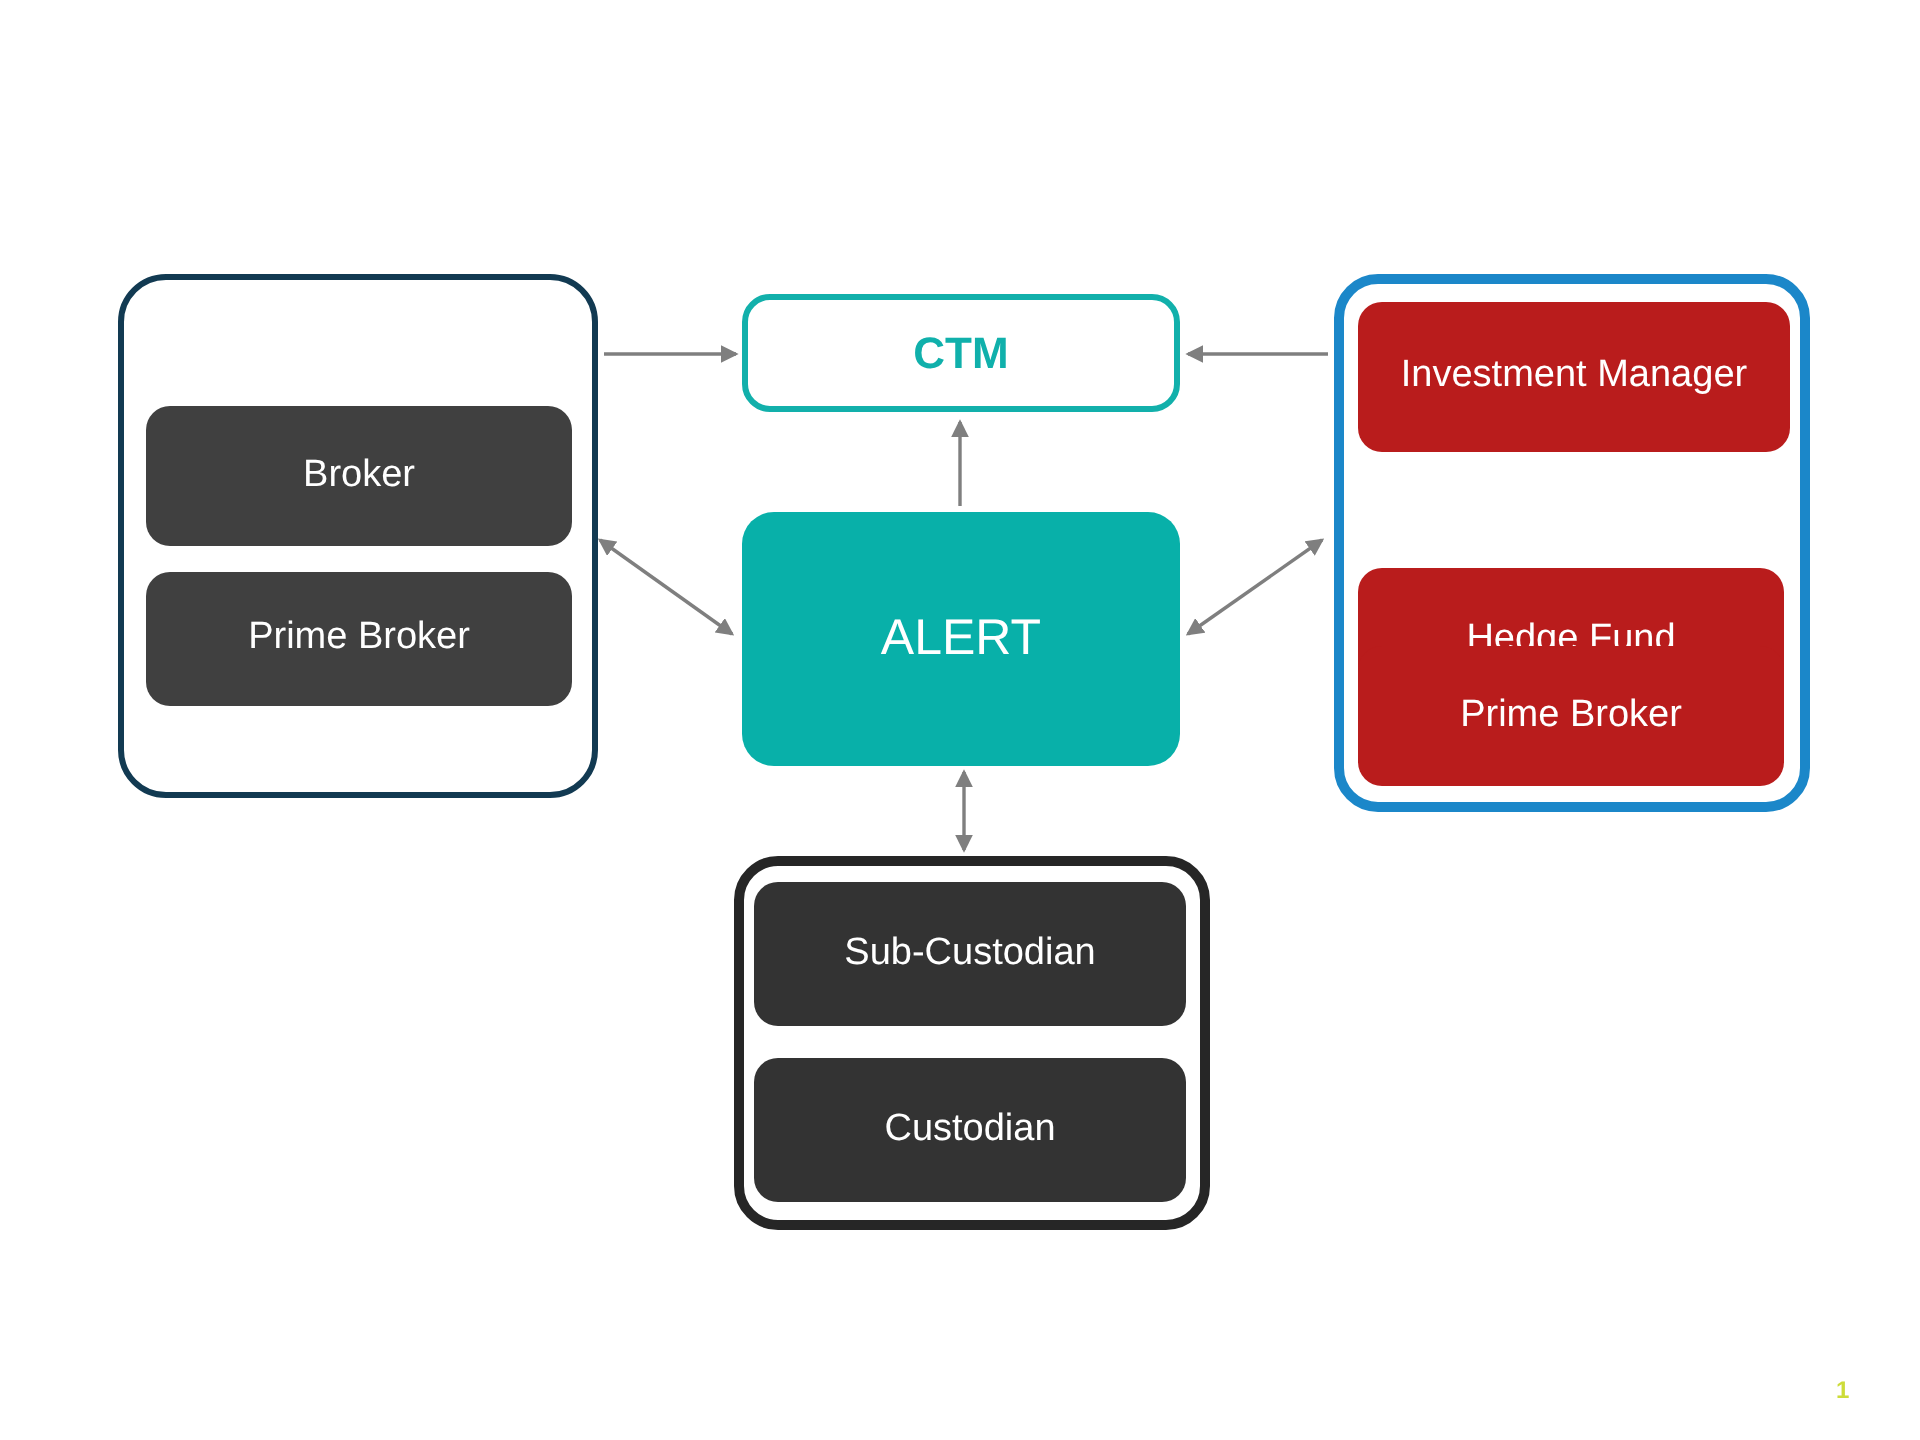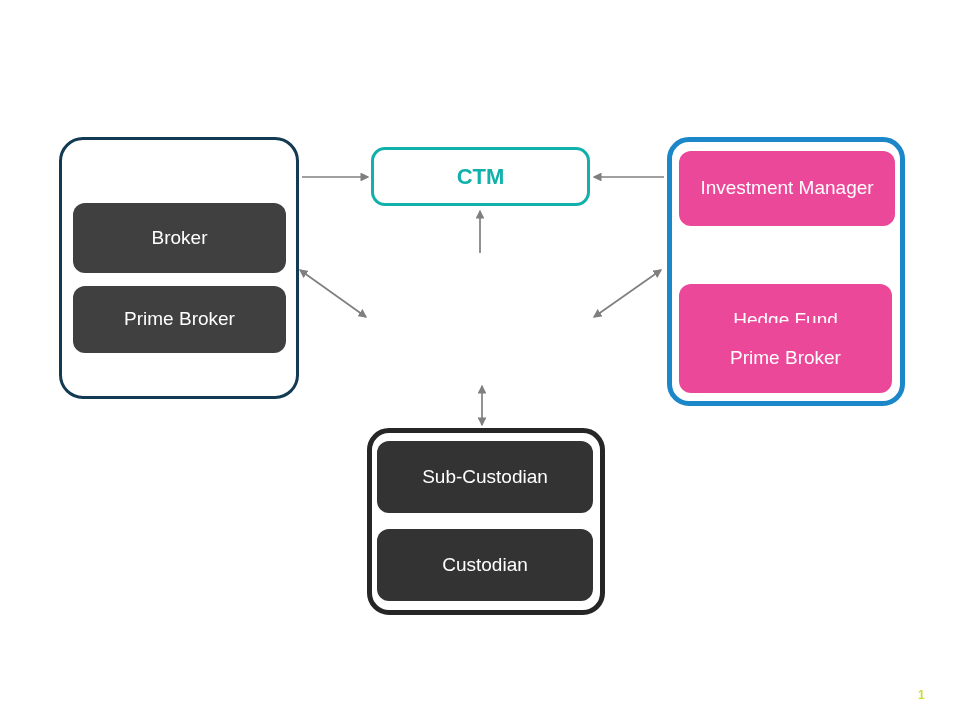--- a/index.html
+++ b/index.html
@@ -58,21 +58,21 @@
     text-align: center;
     color: #ffffff;
     border-radius: 12px;
     line-height: 1.18;
   }
   .node-navy {
     background: #404040;
     font-size: 19px;
   }
   .node-blue {
-    background: #ec4899;
+    background: #b91c1c;
     font-size: 19px;
   }
   .node-dark {
     background: #333333;
     font-size: 19px;
   }
   
   .n-broker       { left: 73px;  top: 203px; width: 213px; height: 70px; }
   .n-prime-broker { left: 73px;  top: 286px; width: 213px; height: 67px; }
   
@@ -170,16 +170,17 @@
   <div class="group group-right"></div>
   <div class="node node-blue n-inv-manager">Investment Manager</div>
   <div class="node node-blue n-hedge-fund">Hedge Fund</div>
   <div class="node node-blue n-prime-broker-r">Prime Broker</div>
 
   <div class="group group-bottom"></div>
   <div class="node node-dark n-sub-custodian">Sub-Custodian</div>
   <div class="node node-dark n-custodian">Custodian</div>
 
   <div class="node-ctm">CTM</div>
+  <div class="node-alert">ALERT</div>
 
   <div class="page-number">1</div>
 
 </div>
 
 </body></html>

